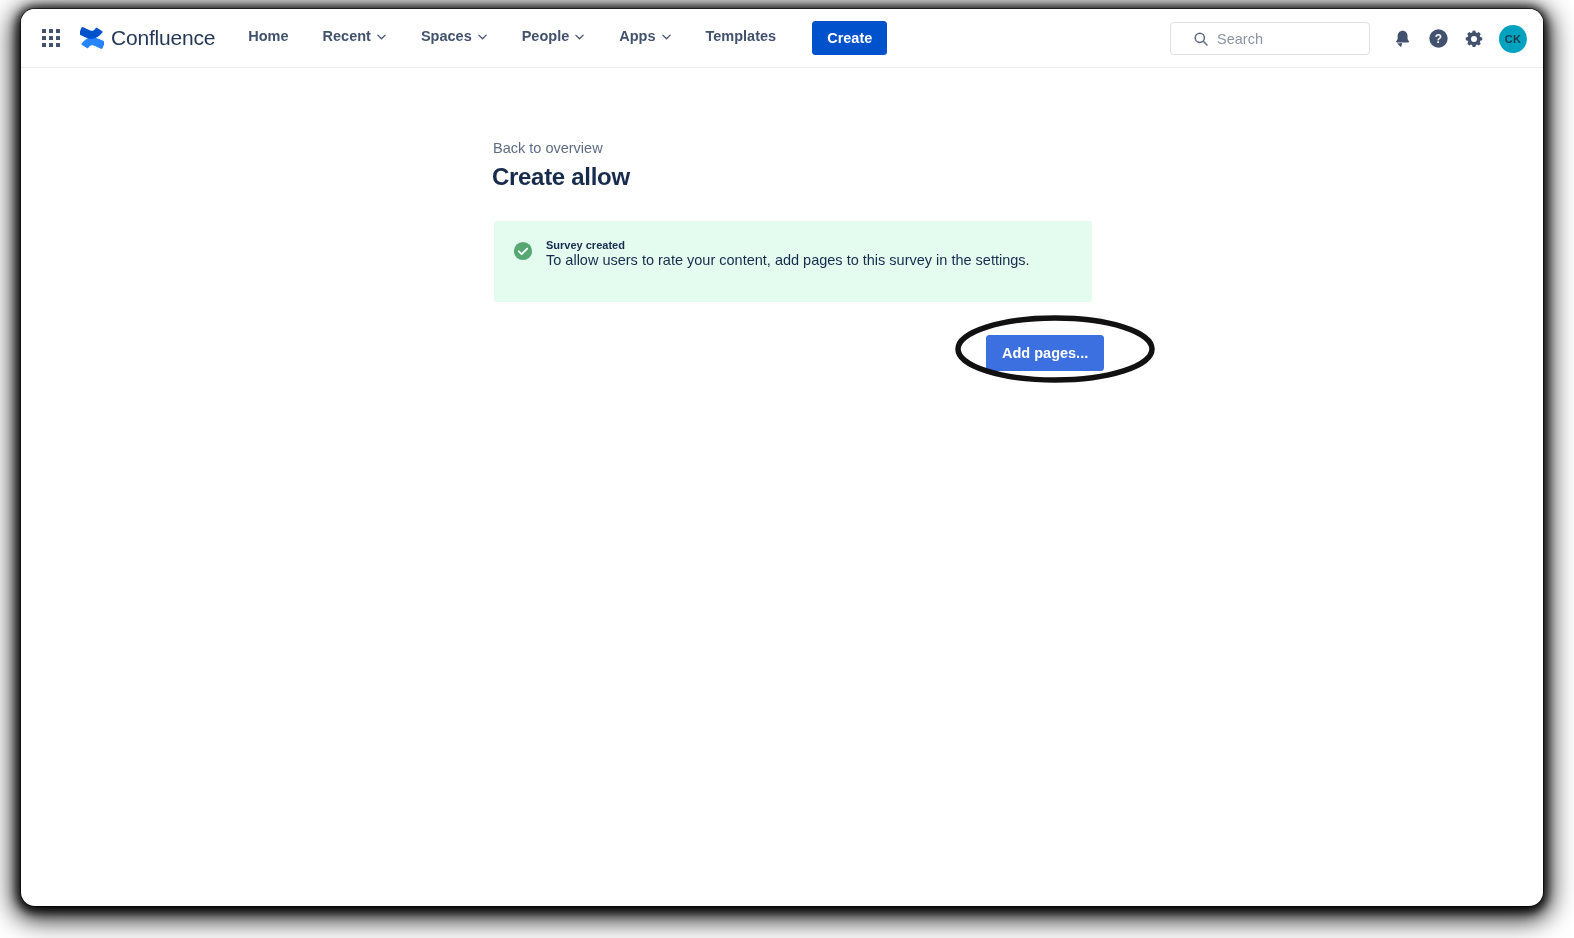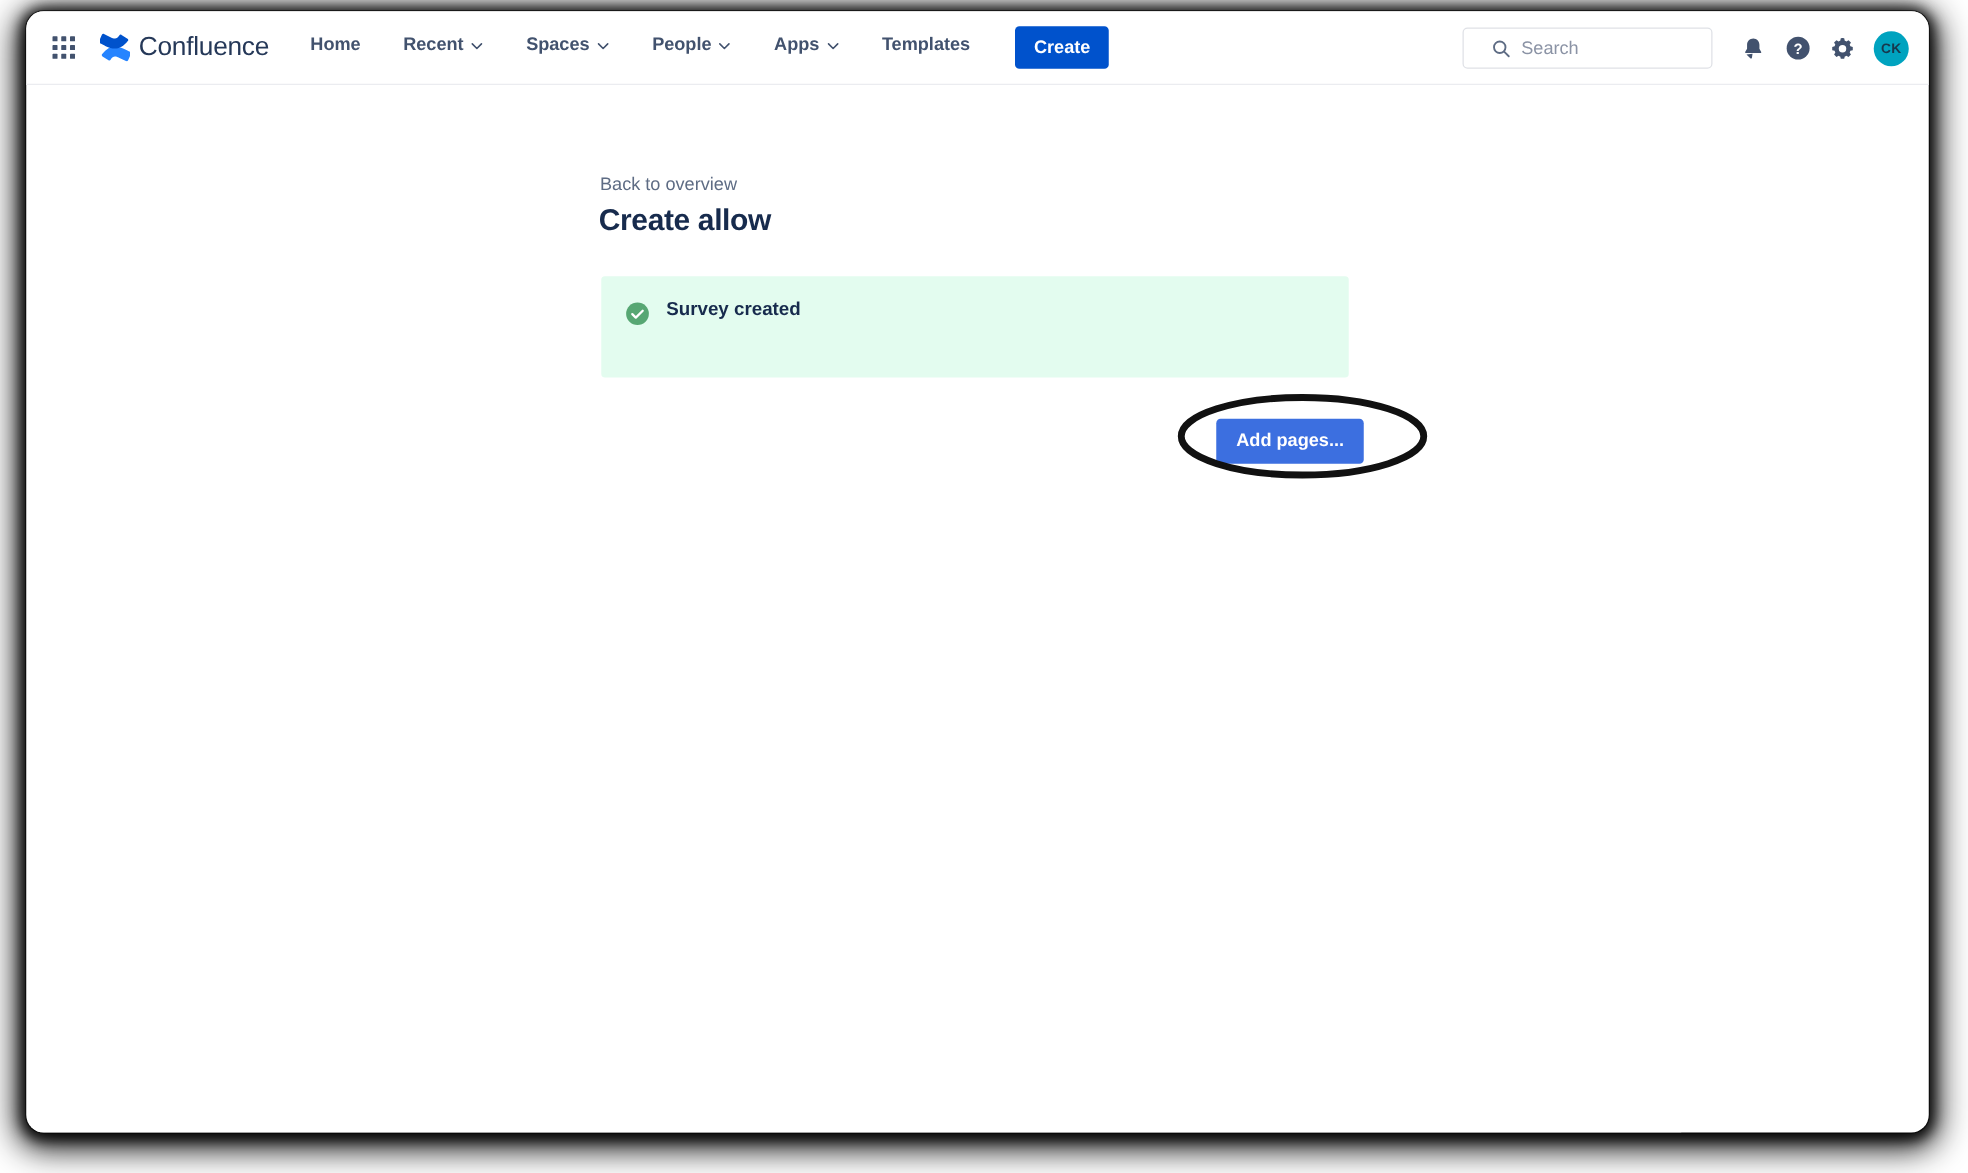--- a/index.html
+++ b/index.html
@@ -173,21 +173,21 @@
     align-items: center;
     justify-content: center;
     cursor: pointer;
     margin-left: 7px;
     letter-spacing: 0.2px;
   }
 
   
   #content {
     position: absolute;
-    left: 4px;
+    left: 17px;
     top: 59px;
     width: 1320px;
     height: 838px;
     background: #ffffff;
   }
 
   .back-link {
     position: absolute;
     left: 455px;
     top: 72px;
@@ -221,21 +221,21 @@
     padding: 18px 20px 0 19px;
   }
   .banner-icon {
     width: 20px; height: 20px;
     flex: none;
     margin-top: 2px;
     margin-right: 13px;
   }
   .banner-body { display: flex; flex-direction: column; }
   .banner-title {
-    font-size: 15px;
+    font-size: 11px;
     font-weight: bold;
     color: #172b4d;
     margin-bottom: 1px;
     white-space: nowrap;
   }
   .banner-text {
     font-size: 14.5px;
     color: #172b4d;
     white-space: nowrap;
   }
@@ -387,20 +387,21 @@
 
     <h1 class="page-title">Create allow</h1>
 
     <div class="banner">
       <svg class="banner-icon" viewBox="0 0 22 22">
         <circle cx="11" cy="11" r="10" fill="#57a773"></circle>
         <path d="M6.4 11.3l3.1 3.1 6.1-6.1" stroke="#ffffff" stroke-width="2" fill="none" stroke-linecap="round" stroke-linejoin="round"></path>
       </svg>
       <div class="banner-body">
         <div class="banner-title">Survey created</div>
+        <div class="banner-text">To allow users to rate your content, add pages to this survey in the settings.</div>
       </div>
     </div>
 
     <button class="addpages-btn">Add pages...</button>
 
     <svg id="highlight-ellipse" viewBox="0 0 210 76">
       <ellipse cx="105" cy="38" rx="97" ry="31" fill="none" stroke="#111111" stroke-width="5.5"></ellipse>
     </svg>
 
   </div>

